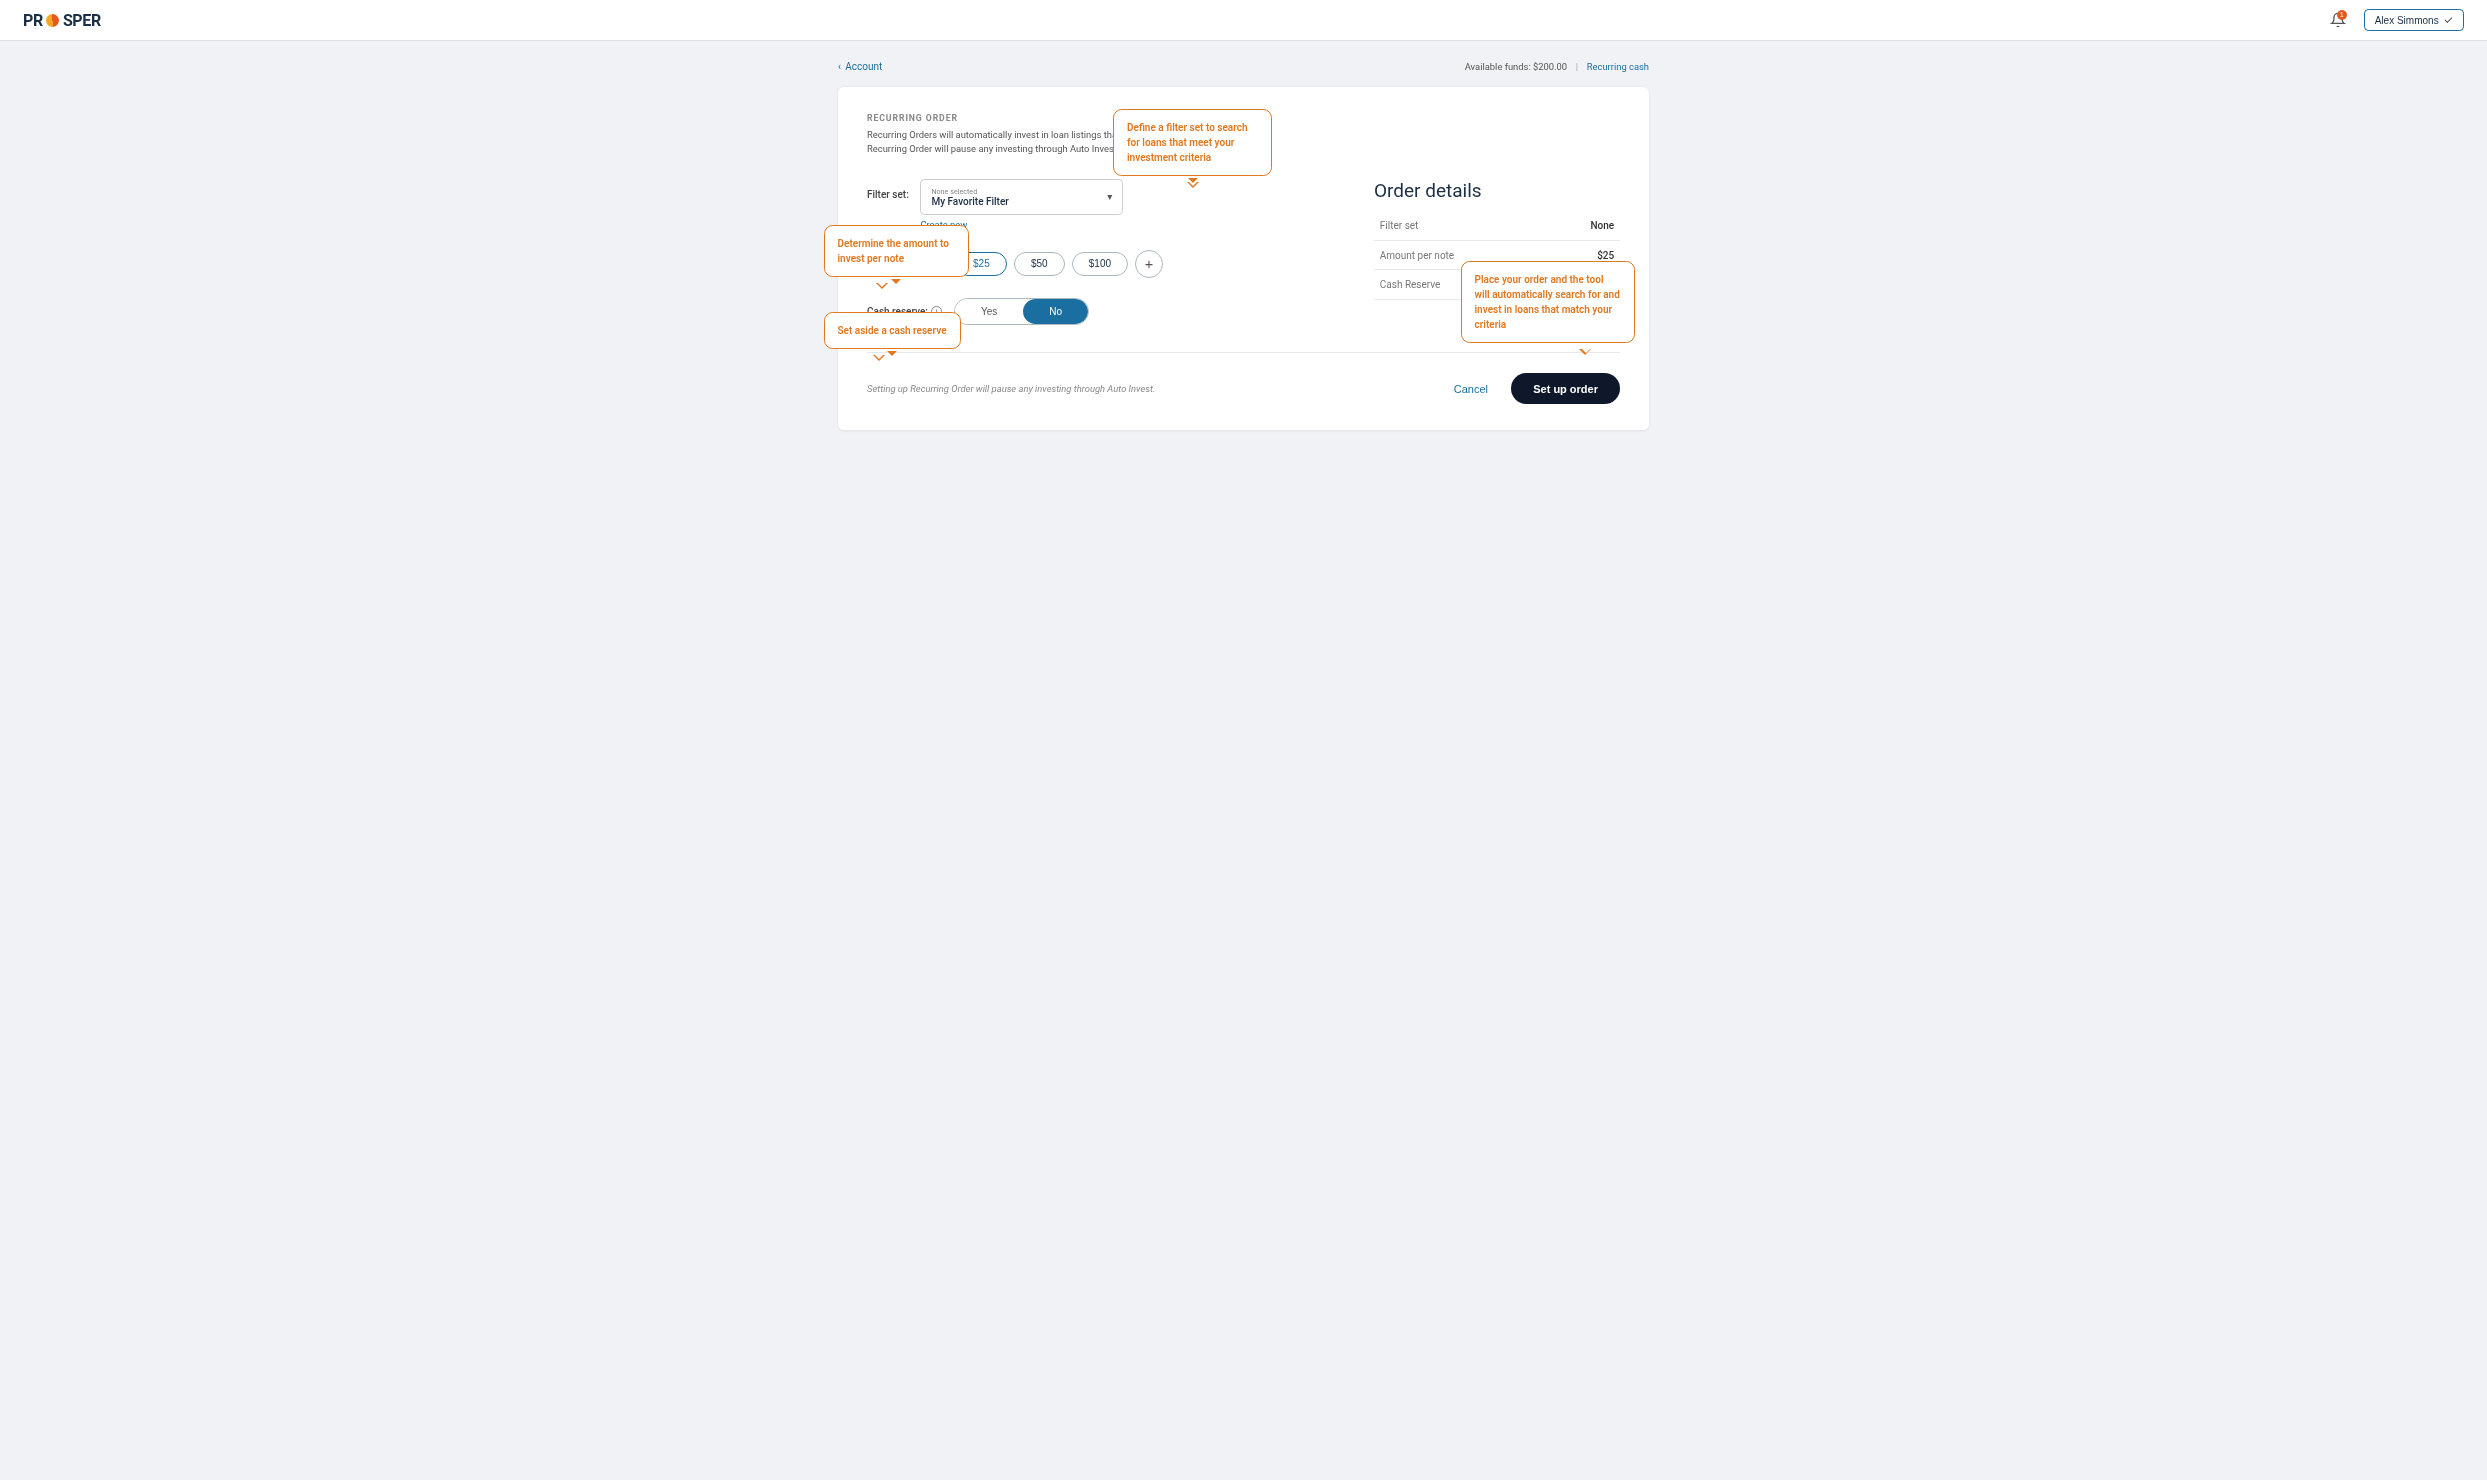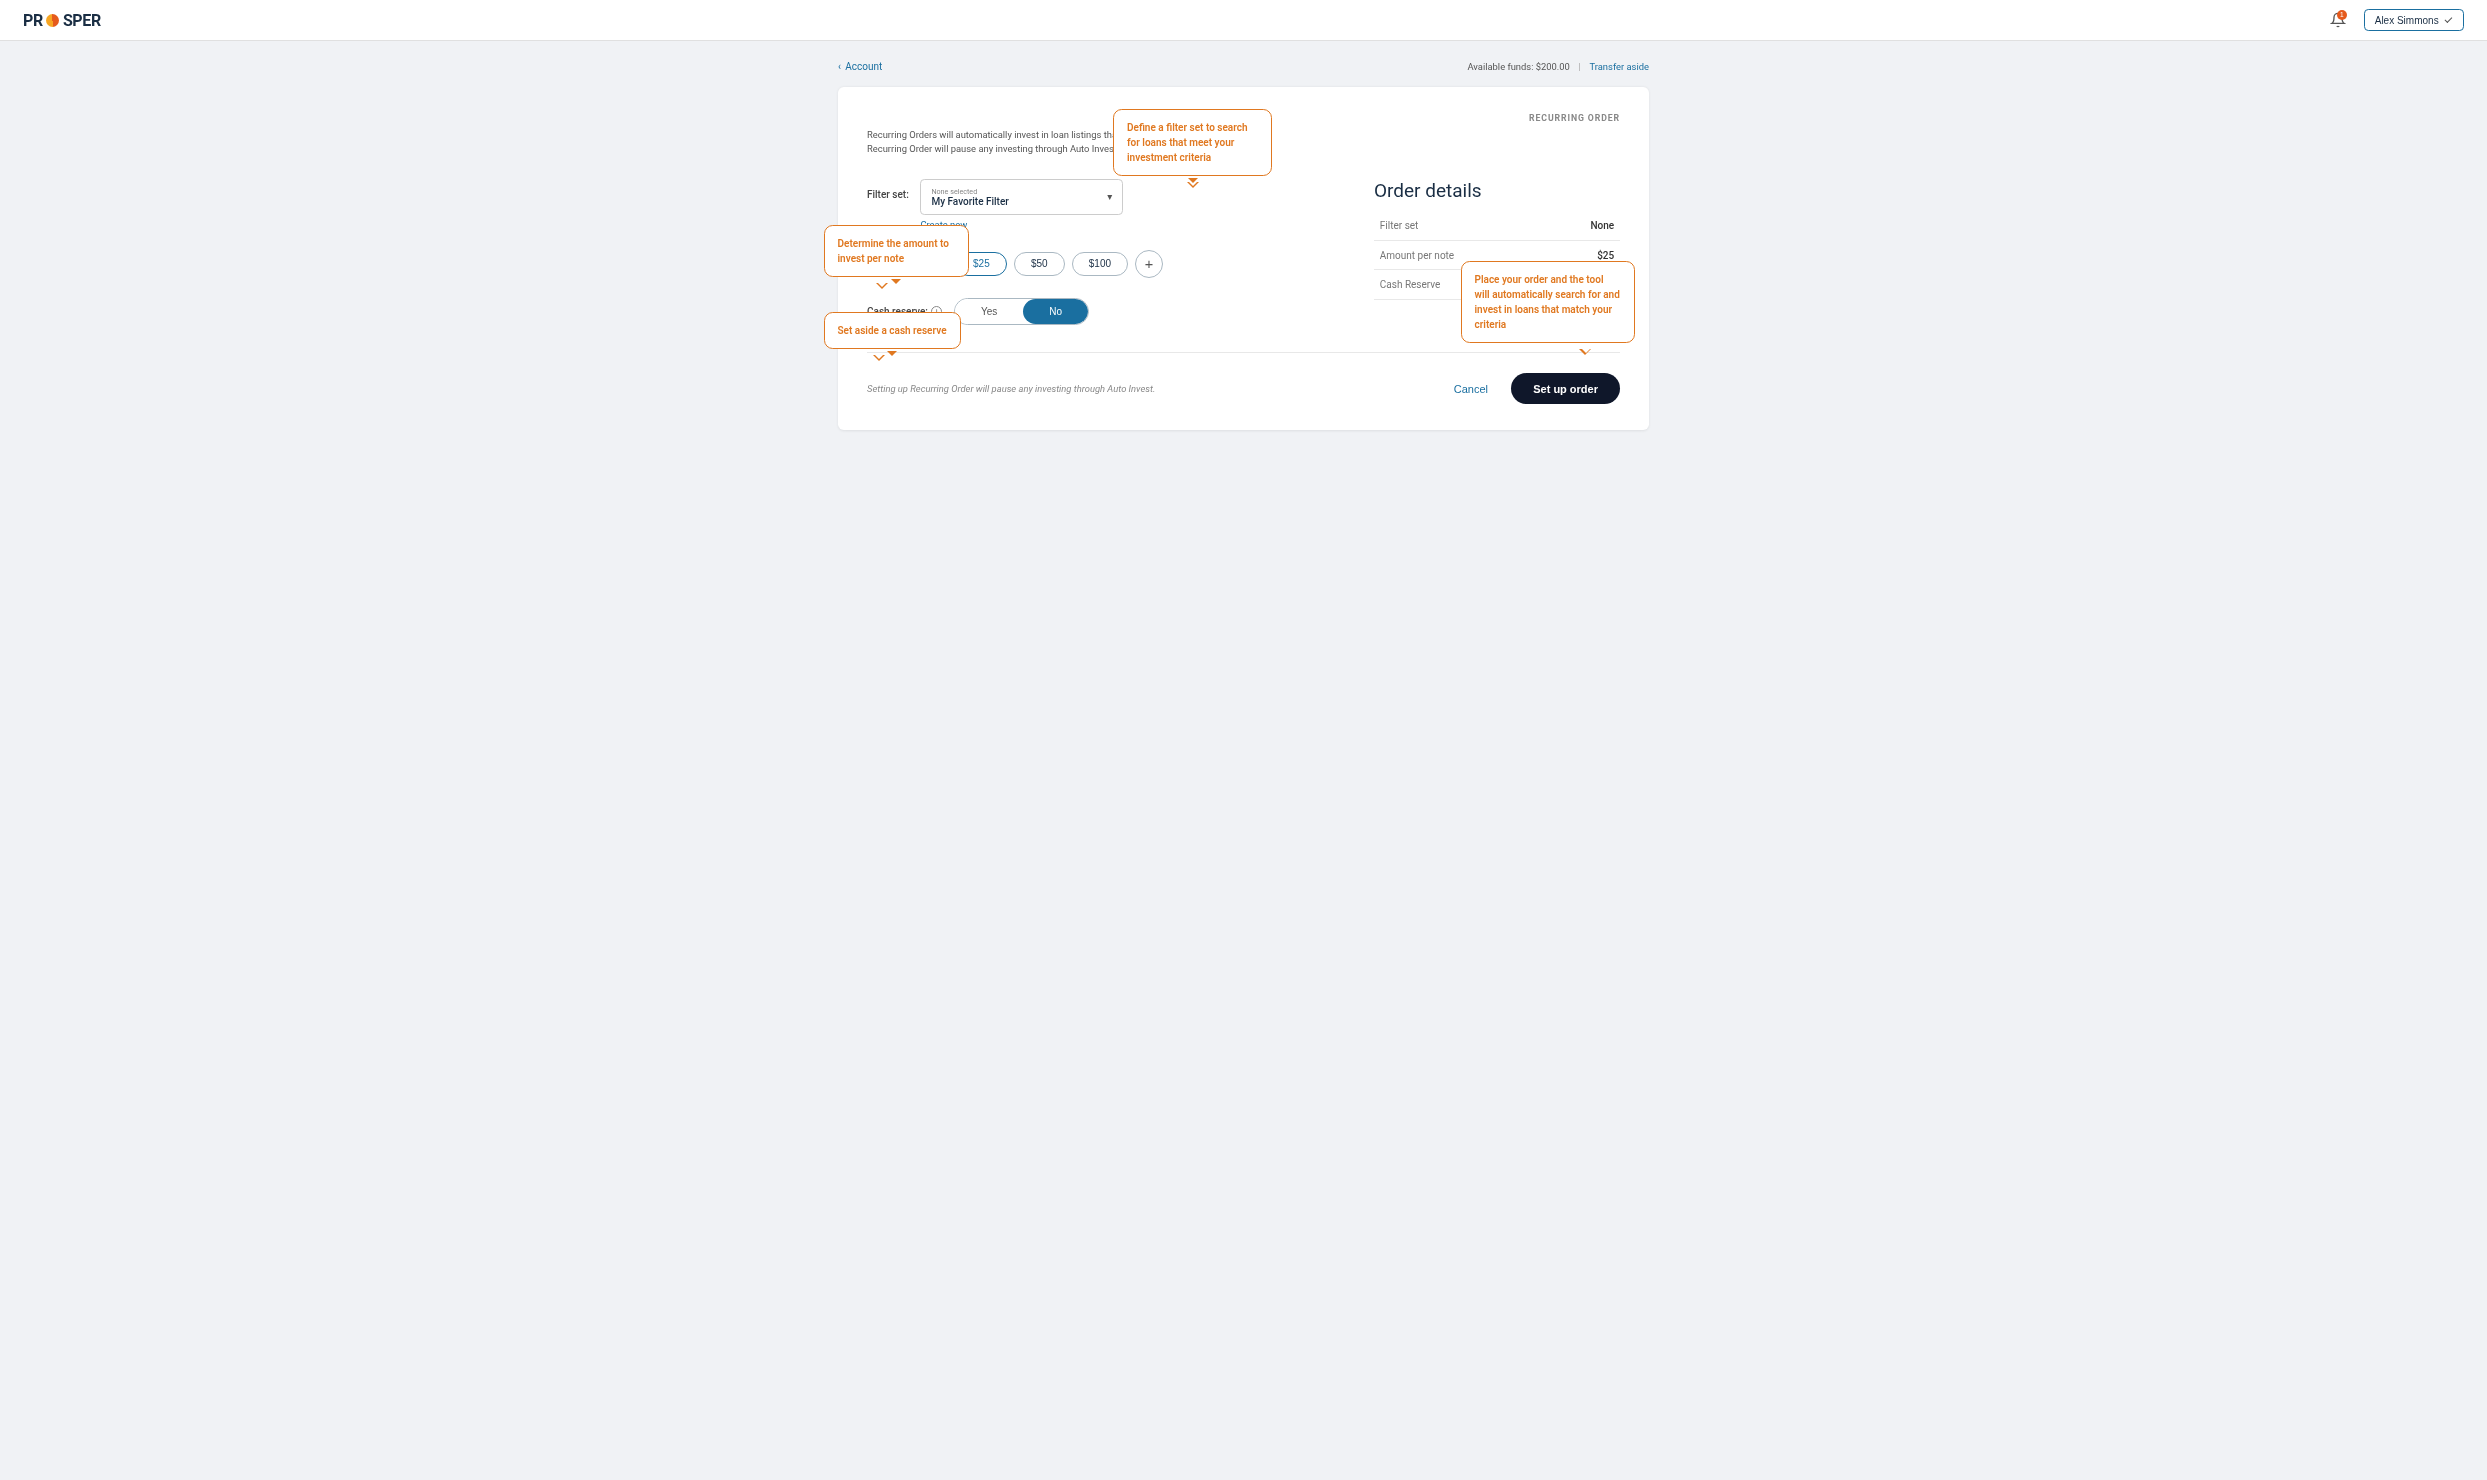--- a/index.html
+++ b/index.html
@@ -142,21 +142,20 @@
       position: relative;
     }
 
     .card-title {
       font-size: 8.7px;
       font-weight: 700;
       color: #888;
       letter-spacing: 0.9px;
       text-transform: uppercase;
       margin-bottom: 5.8px;
-      text-align: right;
     }
     .card-description {
       font-size: 9.4px;
       color: #555;
       max-width: 420px;
       line-height: 1.5;
       margin-bottom: 22px;
     }
 
     
@@ -429,21 +428,21 @@
 <div class="main-content">
 
   <div class="breadcrumb-row">
     <div class="breadcrumb">
       <span>‹</span>
       <span>Account</span>
     </div>
     <div class="available-funds">
       <span>Available funds: $200.00</span>
       <span class="separator">|</span>
-      <a class="transfer-link">Transfer aside</a>
+      <a class="transfer-link">Recurring cash</a>
     </div>
   </div>
 
   <div class="card" style="position:relative;">
 
     <div class="tooltip-bubble tooltip-filter">
       <span>Define a filter set to search for loans that meet your investment criteria</span>
       
       <div style="position:absolute;bottom:-13px;left:50%;transform:translateX(-50%);width:0;height:0;border-left:6.5px solid transparent;border-right:6.5px solid transparent;border-top:6.5px solid #e07820;"></div>
       <div style="position:absolute;bottom:-11px;left:50%;transform:translateX(-50%);width:0;height:0;border-left:5.8px solid transparent;border-right:5.8px solid transparent;border-top:5.8px solid #fff;"></div>

